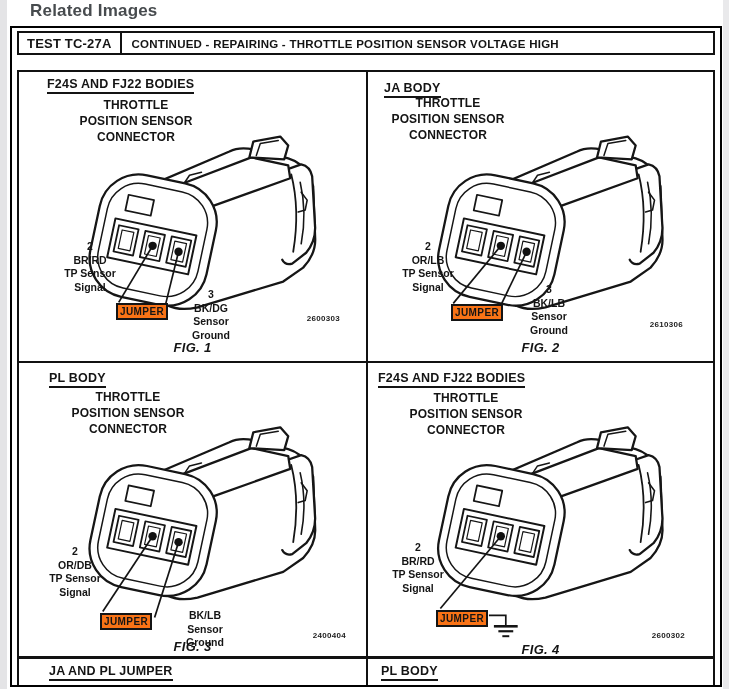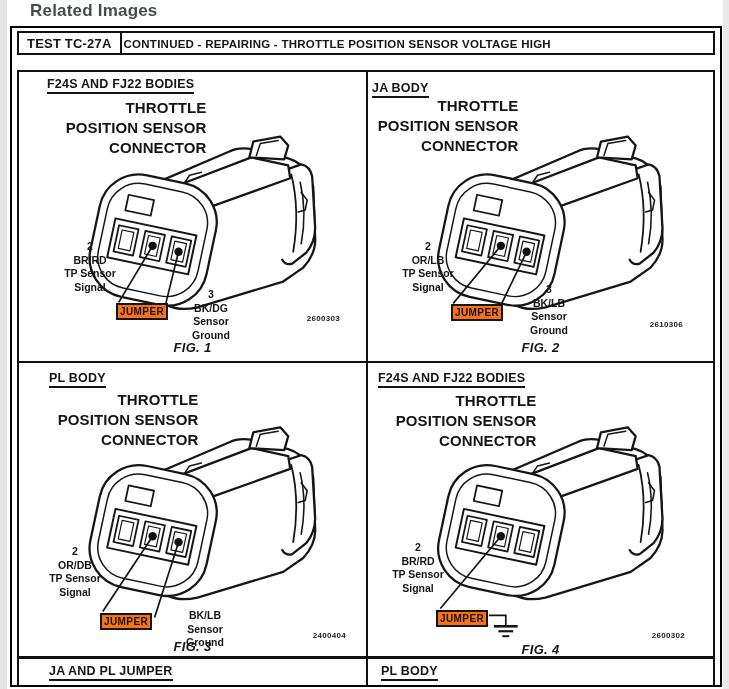--- a/index.html
+++ b/index.html
@@ -18,63 +18,63 @@
   .scan{
     margin:26px 7px 12px 10px;background:#fff;border:2px solid #000000;
     padding:3px 5px;height:661px;box-sizing:border-box;overflow:hidden;position:relative;
   }
   .doc-header{display:flex;align-items:stretch;border:2px solid #111;background:#fff;}
   .test-box{
     border-right:2px solid #111;padding:3px 8px 2px;font-weight:bold;font-size:13px;
     white-space:nowrap;display:flex;align-items:center;letter-spacing:.2px;
   }
   .doc-title{
-    padding:3px 2px 2px;font-weight:bold;font-size:11.5px;letter-spacing:.25px;
+    padding:3px 10px 2px;font-weight:bold;font-size:11.5px;letter-spacing:.25px;
     display:flex;align-items:center;
   }
   .fig-grid{
     margin-top:15px;border:2.5px solid #111;
     display:grid;grid-template-columns:349px 1fr;grid-template-rows:291px 296px 60px;
     background:#fff;
   }
   .cell{position:relative;background:#fff;overflow:hidden;}
   .cell.colL{border-right:2px solid #111;}
   .cell.row1{border-bottom:2px solid #111;}
   .cell.row2{border-bottom:3px solid #111;}
   .art{position:absolute;inset:0;width:100%;height:100%;}
   .ld{stroke:#141414;stroke-width:1.7;}
   .dot{fill:#111;stroke:none;}
   .gw{stroke:#141414;fill:none;}
   .fig-heading{
     position:absolute;font-weight:bold;font-size:12.5px;letter-spacing:.2px;
     border-bottom:2px solid #141414;padding-bottom:1px;white-space:nowrap;
   }
   .conn-label{
-    position:absolute;font-weight:bold;font-size:15px;line-height:1.32;text-align:right;
+    position:absolute;font-weight:bold;font-size:12px;line-height:1.32;text-align:center;
     transform:translateX(-50%);letter-spacing:.1px;white-space:nowrap;
   }
   .pin-label{
     position:absolute;font-weight:bold;font-size:10.5px;line-height:1.3;text-align:center;
     transform:translateX(-50%);white-space:nowrap;
   }
   .jumper{
     position:absolute;border:2px solid #141414;background:#f97316;font-weight:bold;
     font-size:10px;padding:1px 2px;letter-spacing:.4px;white-space:nowrap;z-index:2;
   }
   .pn{position:absolute;font-weight:bold;font-size:8px;color:#222;letter-spacing:.3px;}
   .caption{
     position:absolute;left:0;right:0;text-align:center;font-weight:bold;font-style:italic;
     font-size:13px;letter-spacing:.3px;
   }
   .next-heading{
     position:absolute;top:5px;font-weight:bold;font-size:12.5px;letter-spacing:.2px;
     border-bottom:2px solid #141414;padding-bottom:1px;white-space:nowrap;
   }
   
-  .f1 .fig-heading{left:28px;top:5px;}   .f2 .fig-heading{left:4px;top:9px;}
+  .f1 .fig-heading{left:28px;top:5px;}   .f2 .fig-heading{left:16px;top:9px;}
   .f3 .fig-heading{left:30px;top:8px;}   .f4 .fig-heading{left:10px;top:8px;}
   .f1 .conn-label{left:117px;top:26px;}  .f2 .conn-label{left:80px;top:24px;}
   .f3 .conn-label{left:109px;top:27px;}  .f4 .conn-label{left:98px;top:28px;}
   .f1 .signal{left:71px;top:168px;}      .f2 .signal{left:60px;top:168px;}
   .f3 .signal{left:56px;top:182px;}      .f4 .signal{left:50px;top:178px;}
   .f1 .ground{left:192px;top:216px;}     .f2 .ground{left:181px;top:211px;}
   .f3 .ground{left:186px;top:246px;}
   .f1 .jumper{left:97px;top:231px;}      .f2 .jumper{left:83px;top:232px;}
   .f3 .jumper{left:81px;top:250px;}      .f4 .jumper{left:68px;top:247px;}
   .f1 .pn{right:26px;top:242px;}         .f2 .pn{right:30px;top:248px;}

